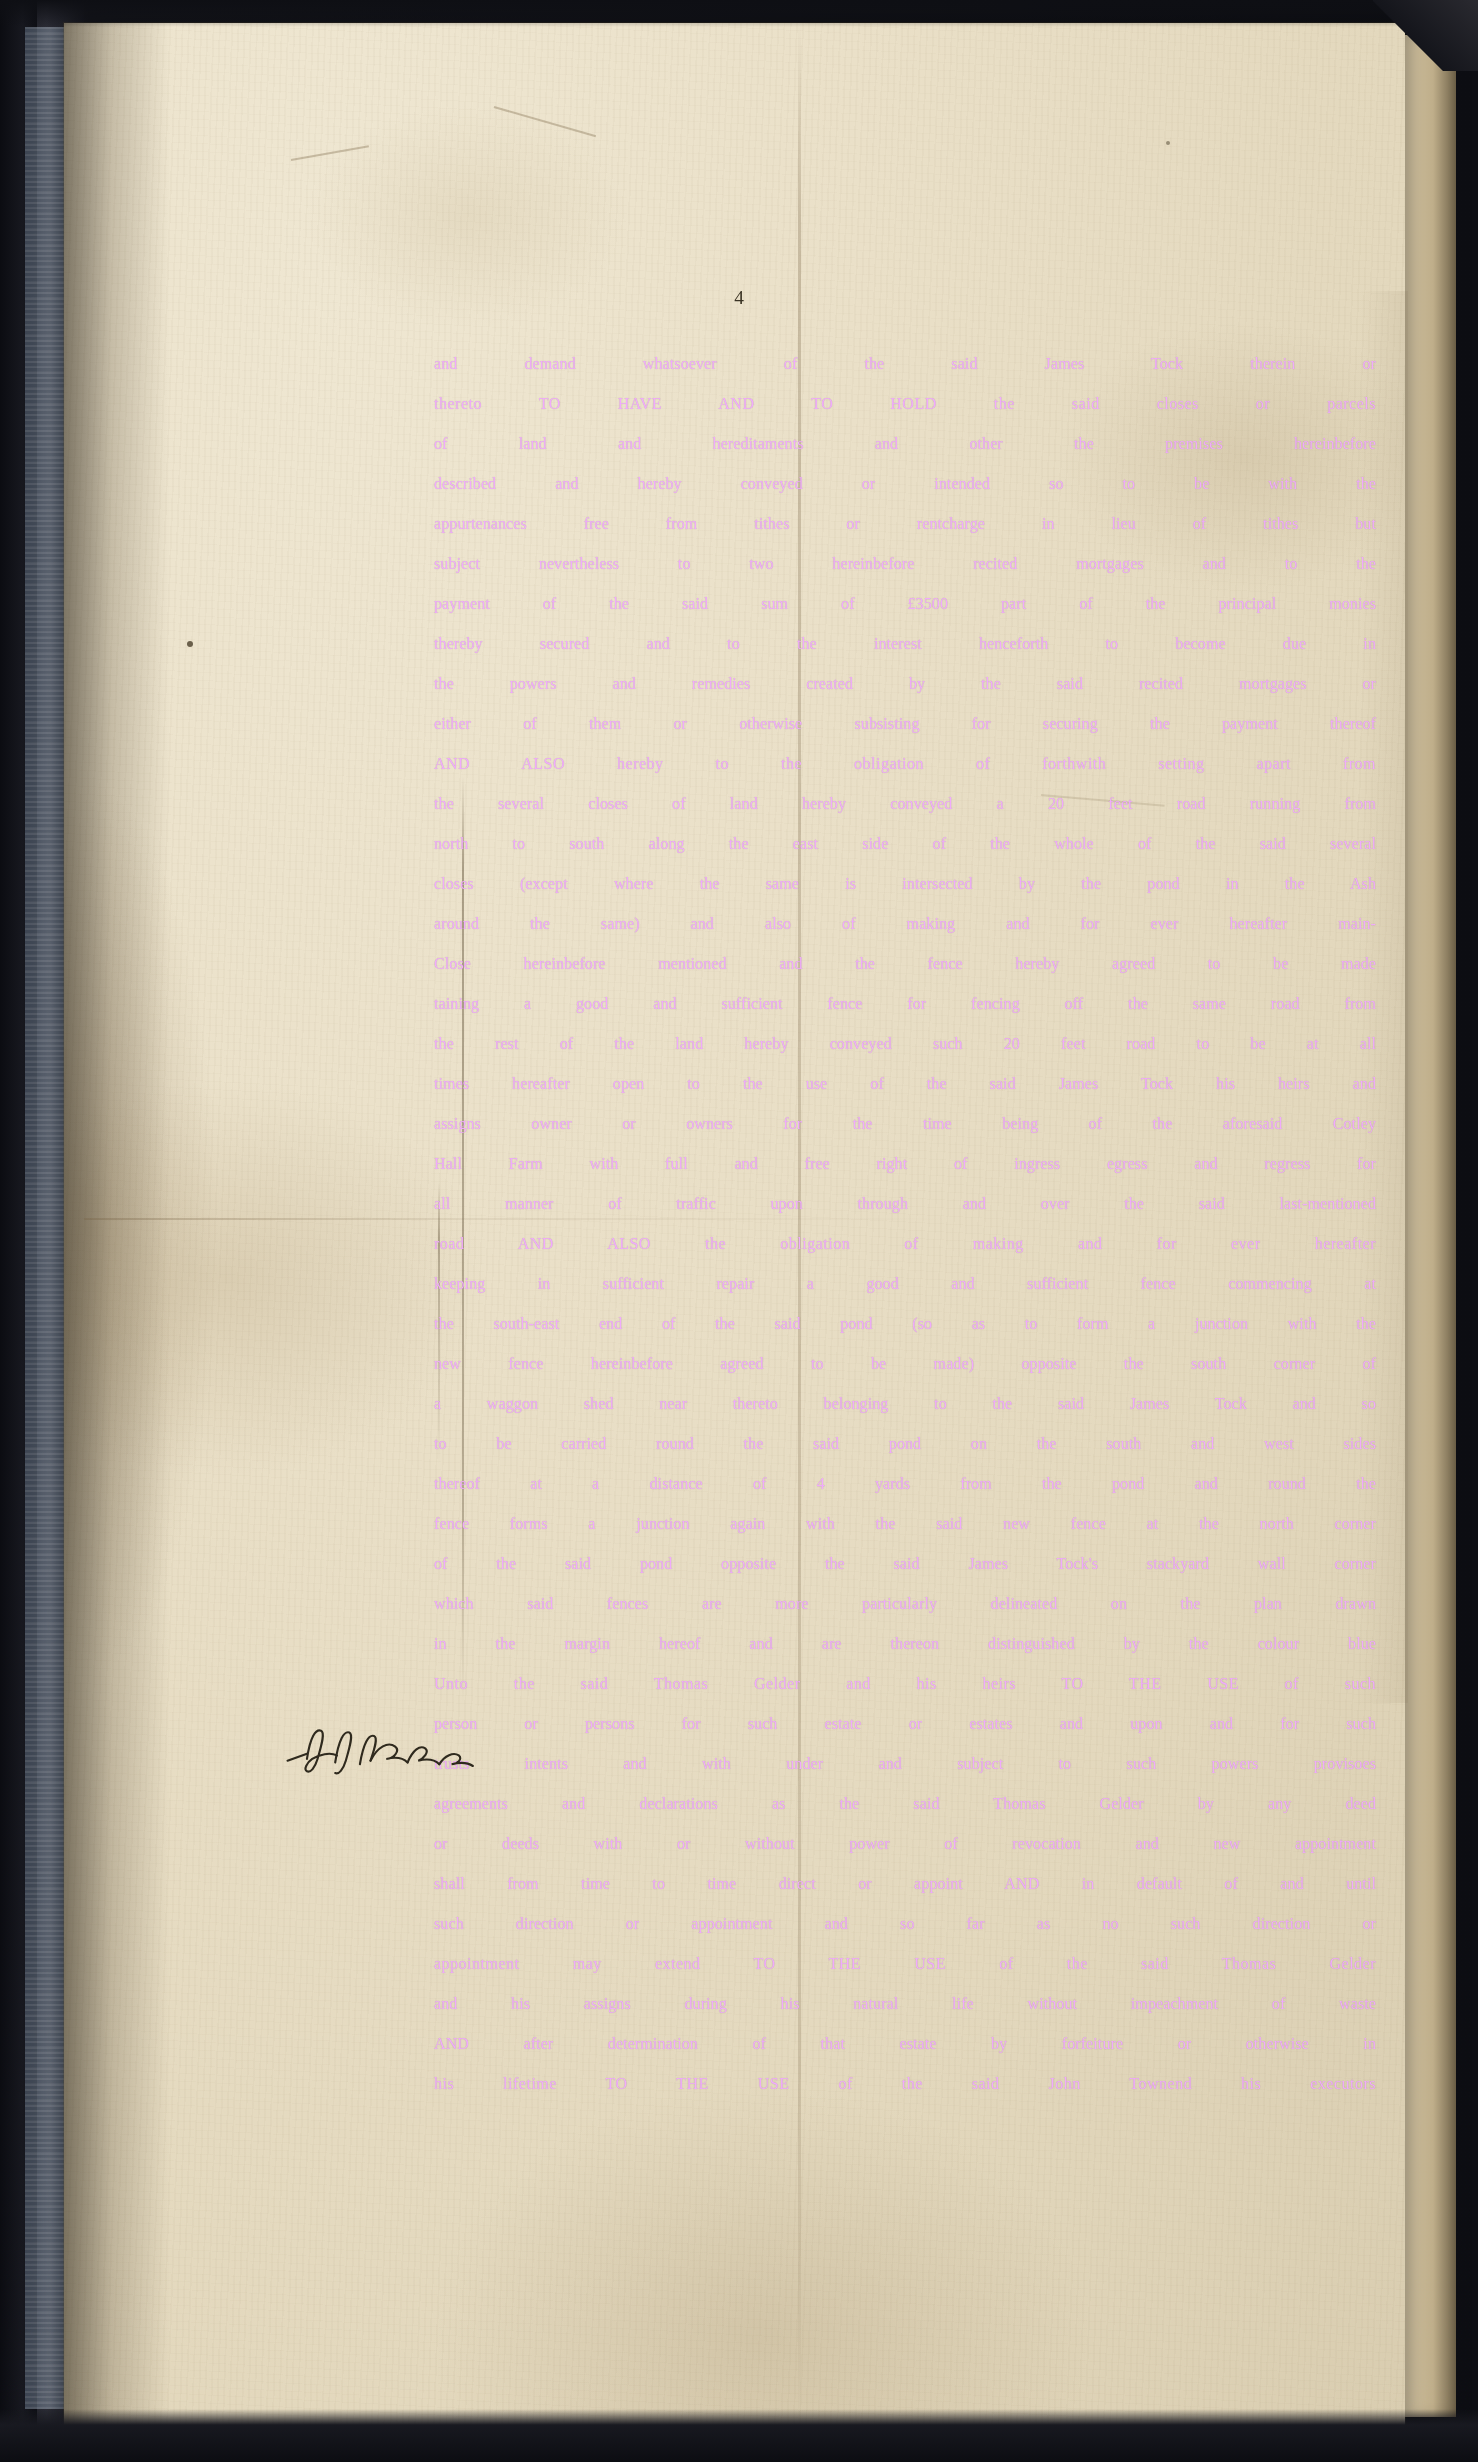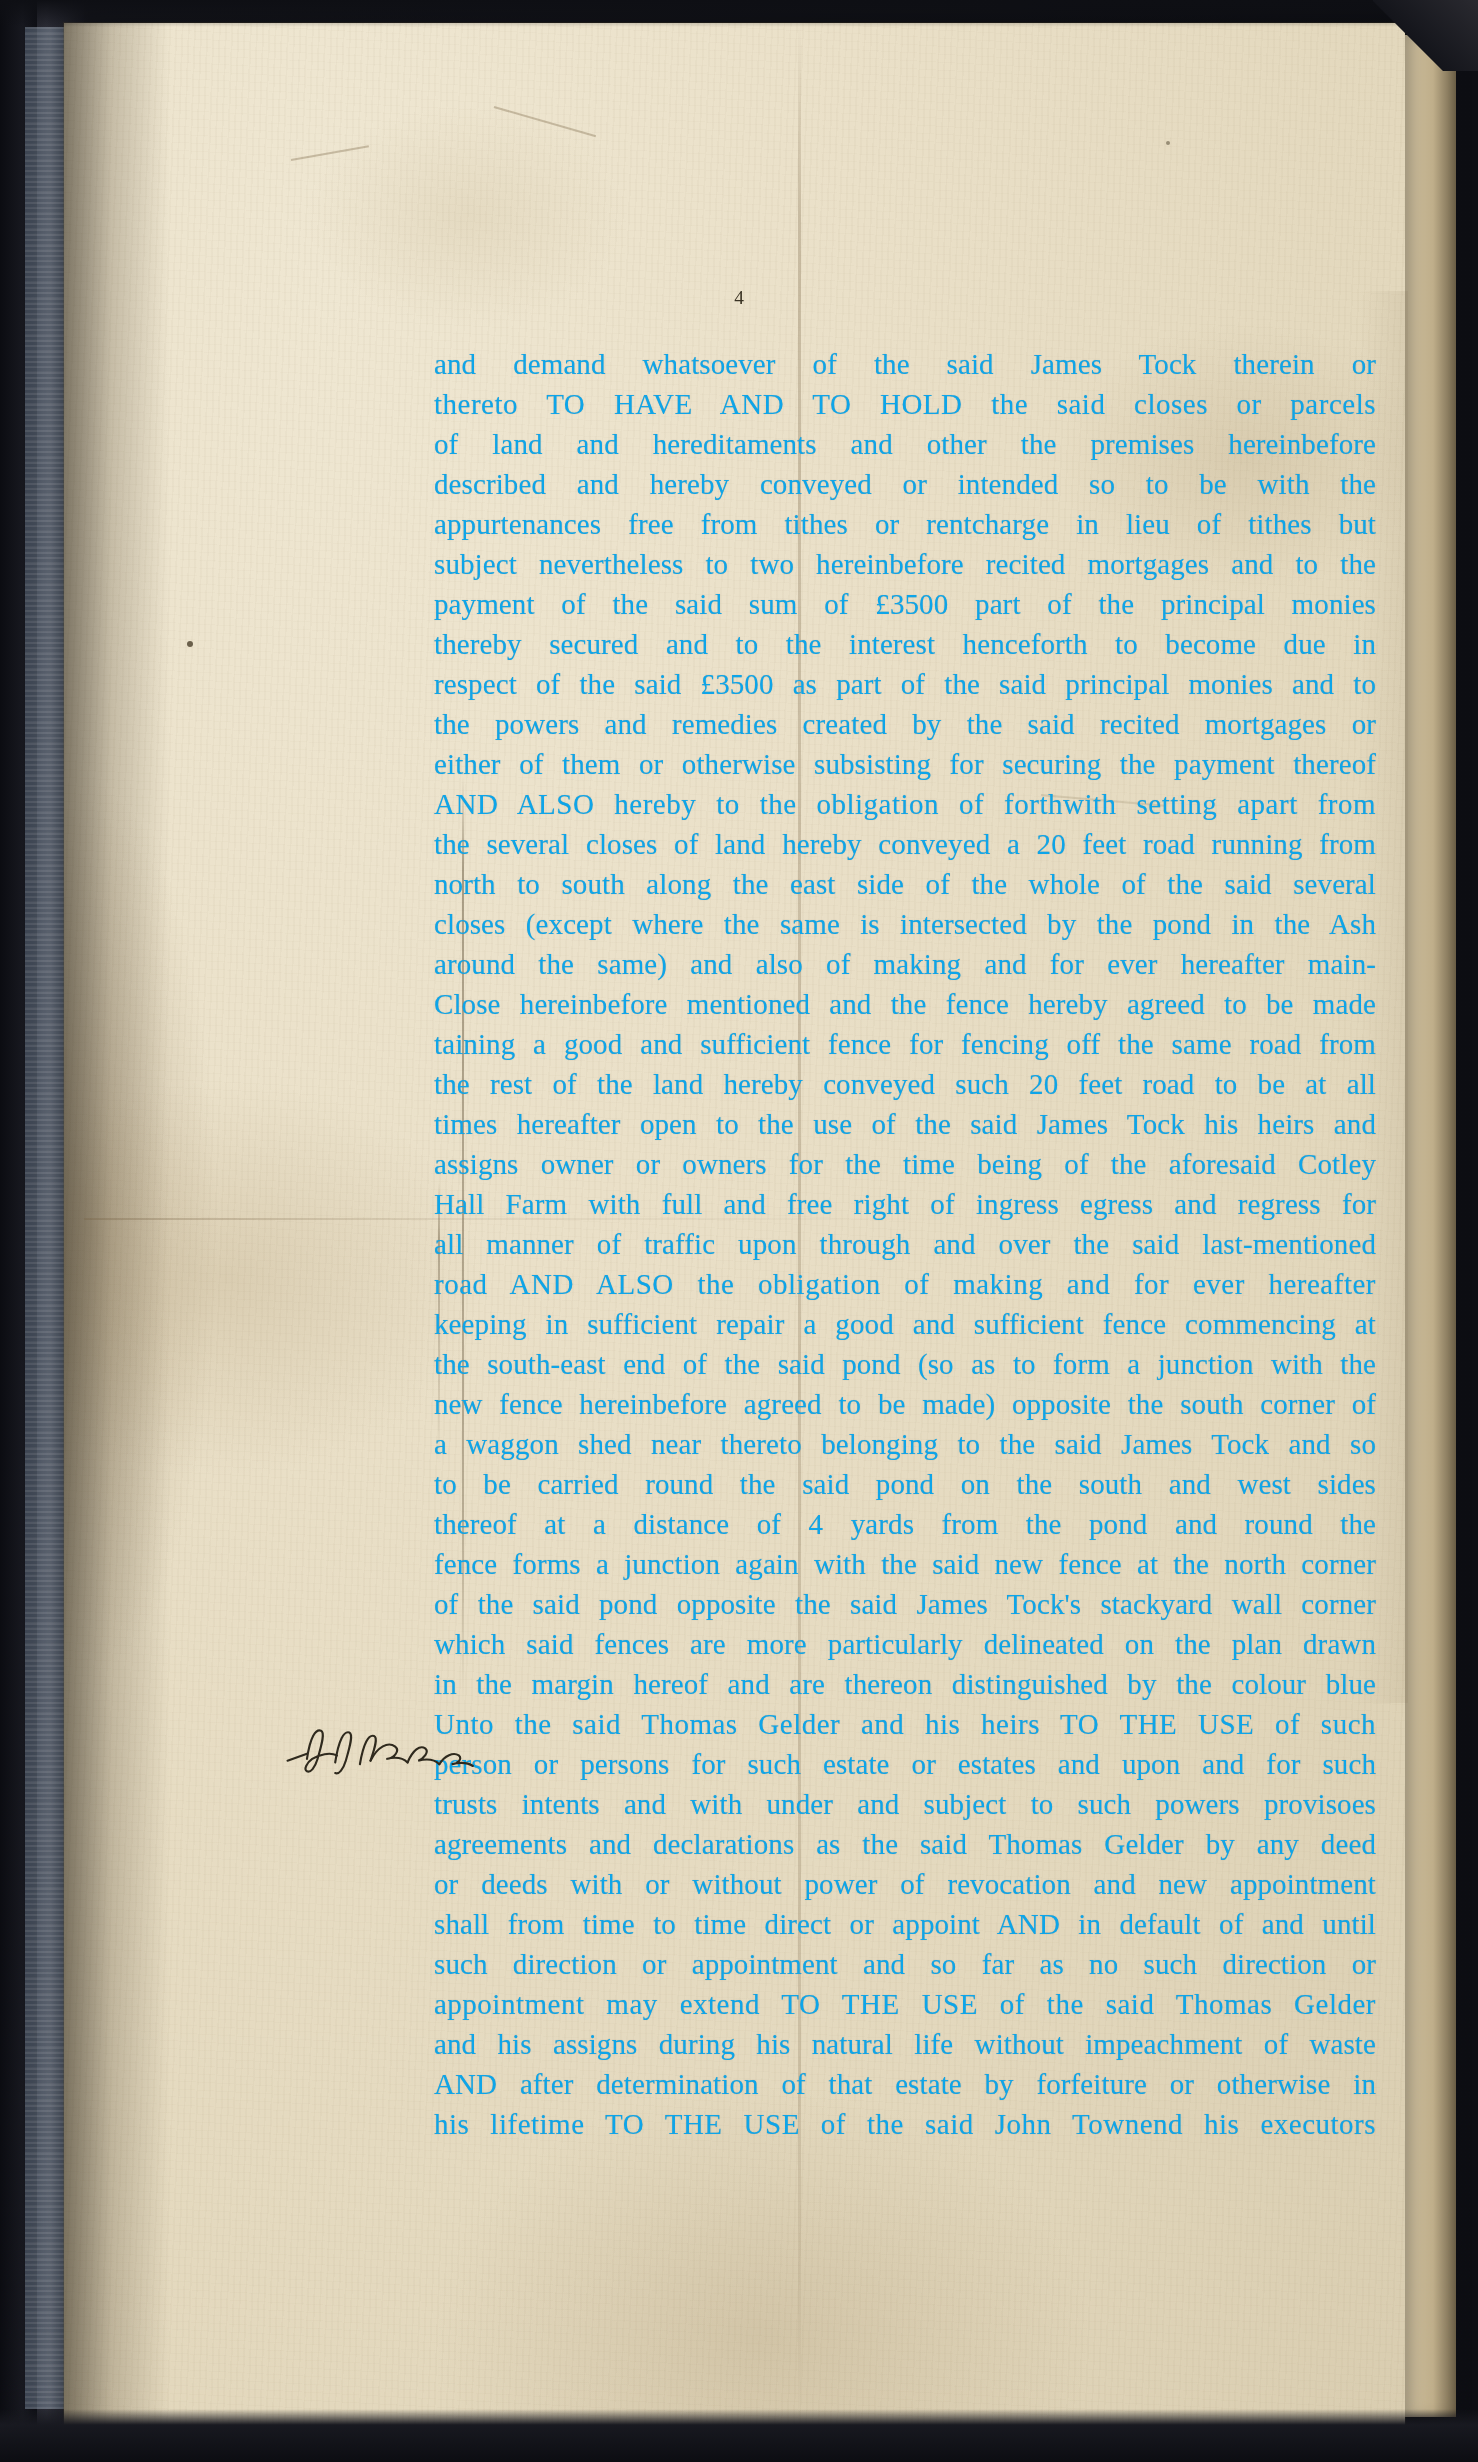--- a/index.html
+++ b/index.html
@@ -176,22 +176,22 @@
     font-size: 19.4px;
     color: #3a3324;
     letter-spacing: 0.9px;
   }
 
   .textblock {
     position: absolute;
     left: 434px;
     top: 344px;
     width: 942px;
-    color: #0ea5e9;
-    font-size: 29px;
+    color: #f0abfc;
+    font-size: 16px;
     line-height: 40px;
     text-align: justify;
     text-justify: inter-word;
     letter-spacing: 0.1px;
     text-shadow: 0 0 0.9px rgba(60,48,26,0.25);
   }
   .textblock p { margin: 0; }
   .ln { display: block; white-space: nowrap; }
   
   .ln {
@@ -288,21 +288,20 @@
   <div class="textblock">
     <p>
       <span class="ln">and demand whatsoever of the said James Tock therein or</span>
       <span class="ln caps">thereto  TO HAVE AND TO HOLD the said closes or parcels</span>
       <span class="ln">of land and hereditaments and other the premises hereinbefore</span>
       <span class="ln">described and hereby conveyed or intended so to be with the</span>
       <span class="ln">appurtenances free from tithes or rentcharge in lieu of tithes but</span>
       <span class="ln">subject nevertheless to two hereinbefore recited mortgages and to the</span>
       <span class="ln">payment of the said sum of £3500 part of the principal monies</span>
       <span class="ln">thereby secured and to the interest henceforth to become due in</span>
-      <span class="ln">respect of the said £3500 as part of the said principal monies and to</span>
       <span class="ln">the powers and remedies created by the said recited mortgages or</span>
       <span class="ln">either of them or otherwise subsisting for securing the payment thereof</span>
       <span class="ln caps">AND ALSO hereby to the obligation of forthwith setting apart from</span>
       <span class="ln">the several closes of land hereby conveyed a 20 feet road running from</span>
       <span class="ln">north to south along the east side of the whole of the said several</span>
       <span class="ln">closes (except where the same is intersected by the pond in the Ash</span>
       <span class="ln">around the same) and also of making and for ever hereafter main-</span>
       <span class="ln">Close hereinbefore mentioned and the fence hereby agreed to be made</span>
       <span class="ln">taining a good and sufficient fence for fencing off the same road from</span>
       <span class="ln">the rest of the land hereby conveyed such 20 feet road to be at all</span>

